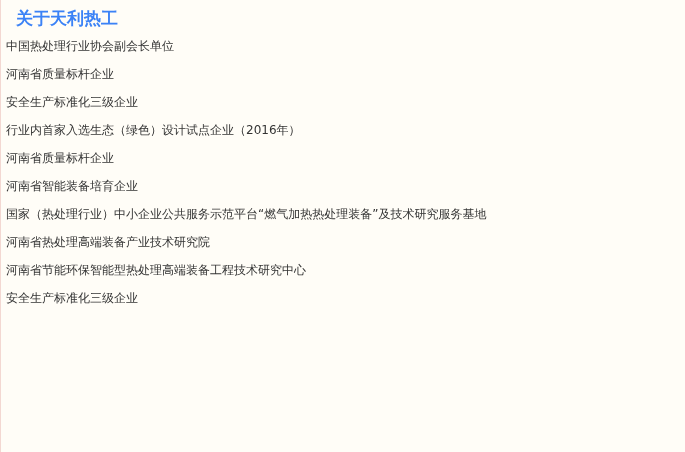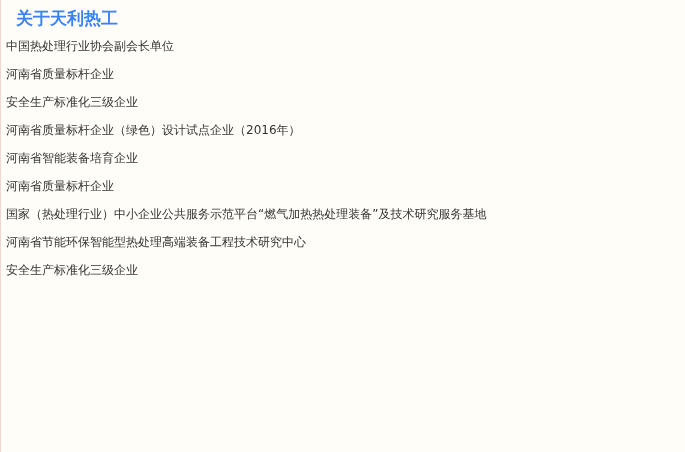--- a/index.html
+++ b/index.html
@@ -51,19 +51,20 @@
 <body>
 
 <div class="left-edge-line"></div>
 
 <h2 class="page-title">关于天利热工</h2>
 
 <ul class="honor-list" id="honor-list">
     <li>中国热处理行业协会副会长单位</li>
     <li>河南省质量标杆企业</li>
     <li>安全生产标准化三级企业</li>
-    <li>河南省质量标杆企业（绿色）设计试点企业（2016年）</li>
+    <li>行业内首家入选生态（绿色）设计试点企业（2016年）</li>
+    <li>河南省质量标杆企业</li>
     <li>河南省智能装备培育企业</li>
-    <li>河南省质量标杆企业</li>
     <li>国家（热处理行业）中小企业公共服务示范平台“燃气加热热处理装备”及技术研究服务基地</li>
+    <li>河南省热处理高端装备产业技术研究院</li>
     <li>河南省节能环保智能型热处理高端装备工程技术研究中心</li>
     <li>安全生产标准化三级企业</li>
   </ul>
 
 </body></html>

